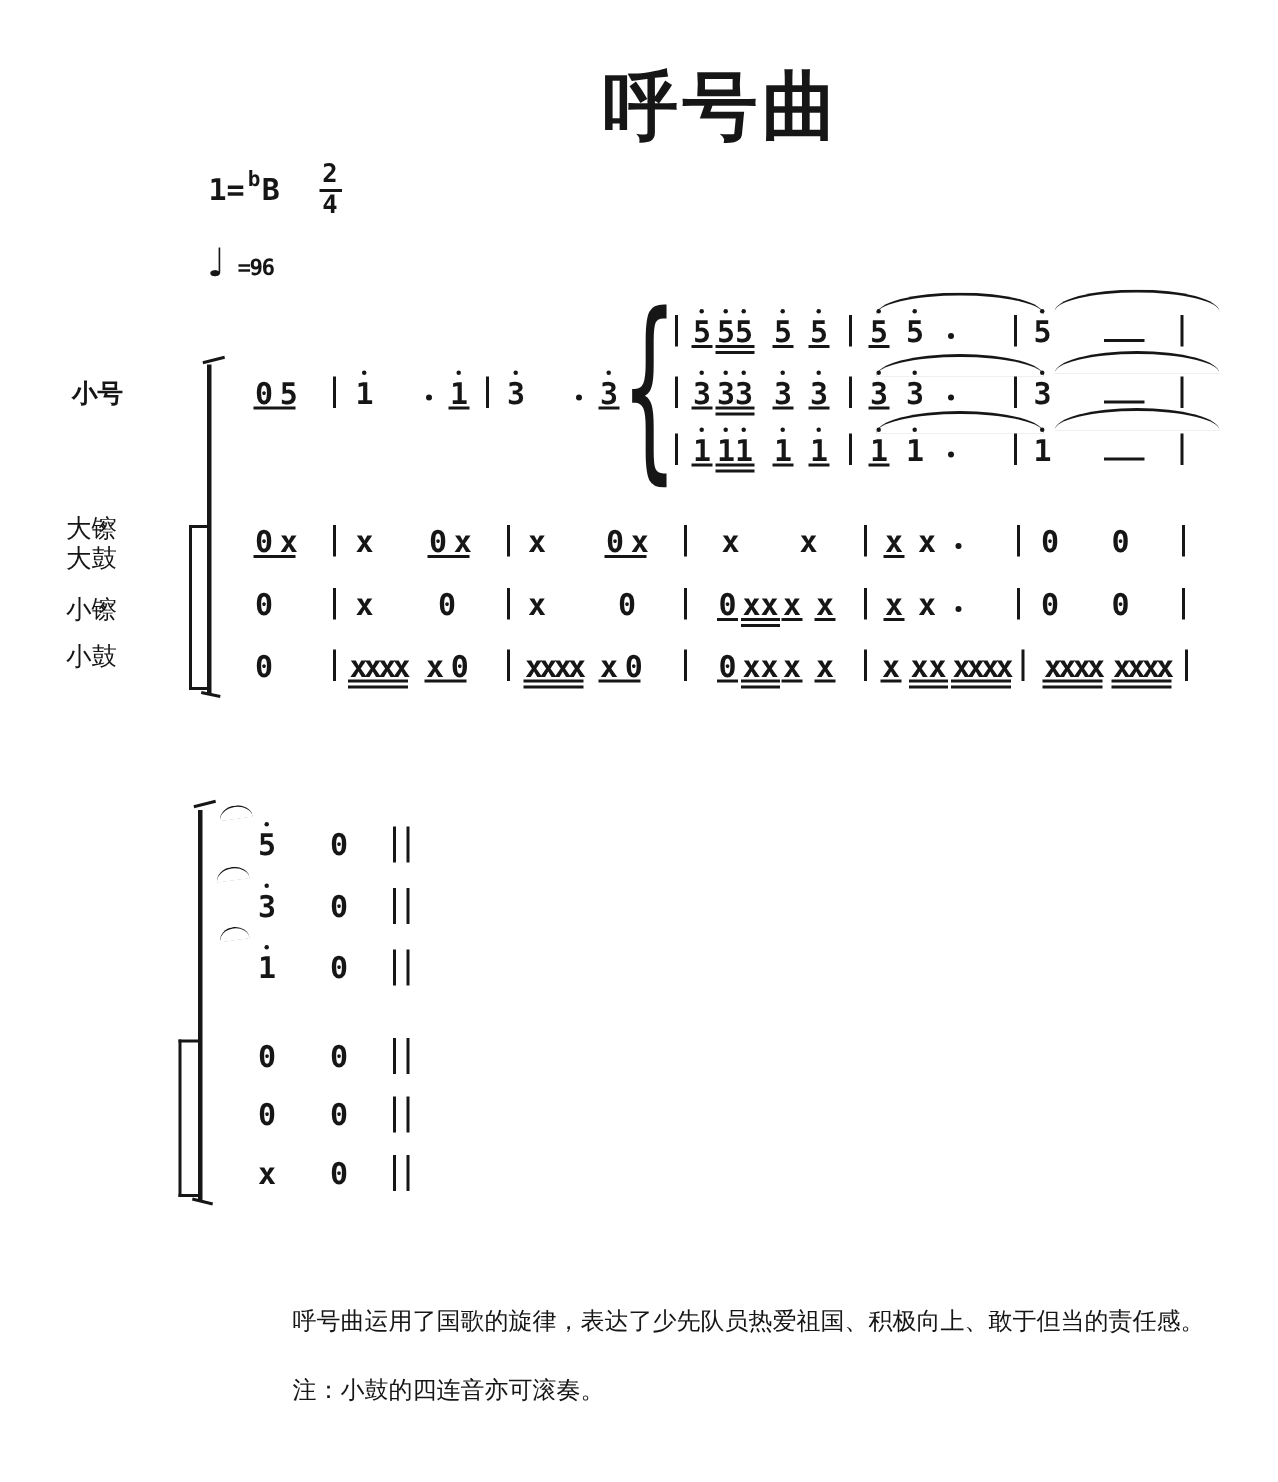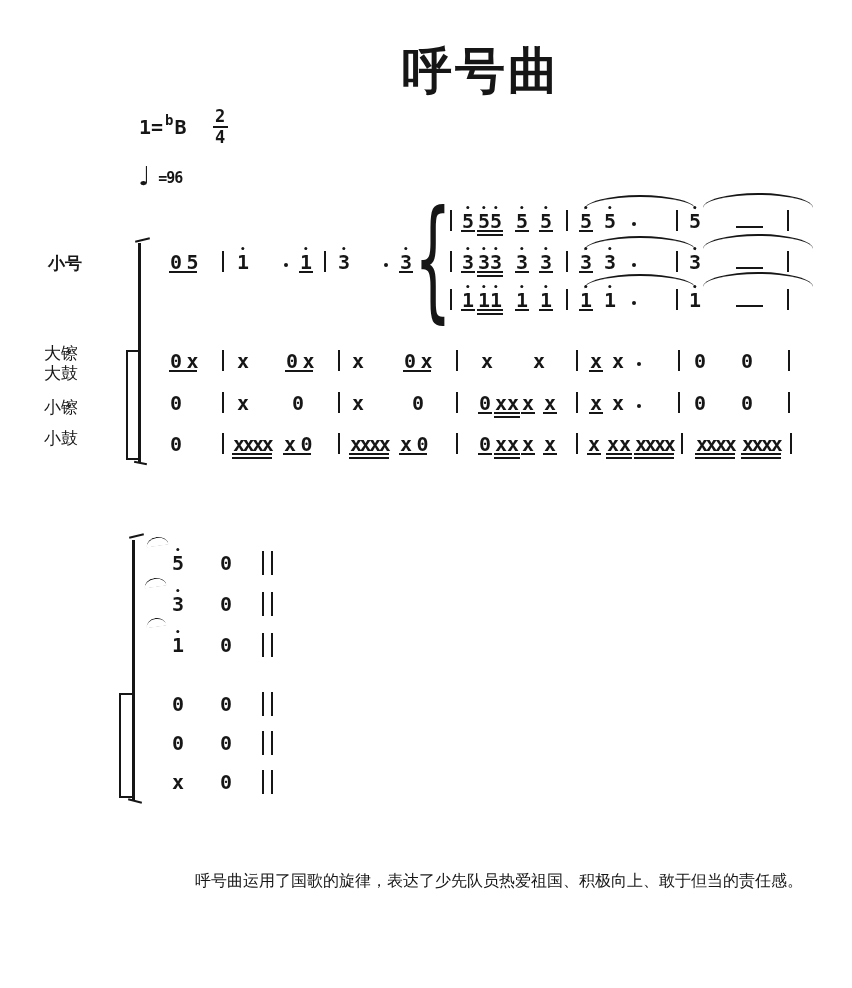--- a/index.html
+++ b/index.html
@@ -221,13 +221,14 @@
       <div class="arc" style="left: 584px; top: 236px; width: 112px;"></div>
       <div class="arc" style="left: 703px; top: 234px; width: 110px;"></div>
       <div class="arc" style="left: 584px; top: 274px; width: 112px;"></div>
       <div class="arc" style="left: 703px; top: 272px; width: 110px;"></div>
       <div class="tfrag" style="left: 146px; top: 537px; width: 22px;"></div>
       <div class="tfrag" style="left: 144px; top: 578px; width: 22px;"></div>
       <div class="tfrag" style="left: 146px; top: 618px; width: 20px;"></div>
     </div>
 
   <div class="abs note-text" style="left:195px;top:870px;">呼号曲运用了国歌的旋律，表达了少先队员热爱祖国、积极向上、敢于但当的责任感。</div>
+  <div class="abs note-text" style="left:195px;top:916px;">注：小鼓的四连音亦可滚奏。</div>
 </div>
 
 </body></html>

